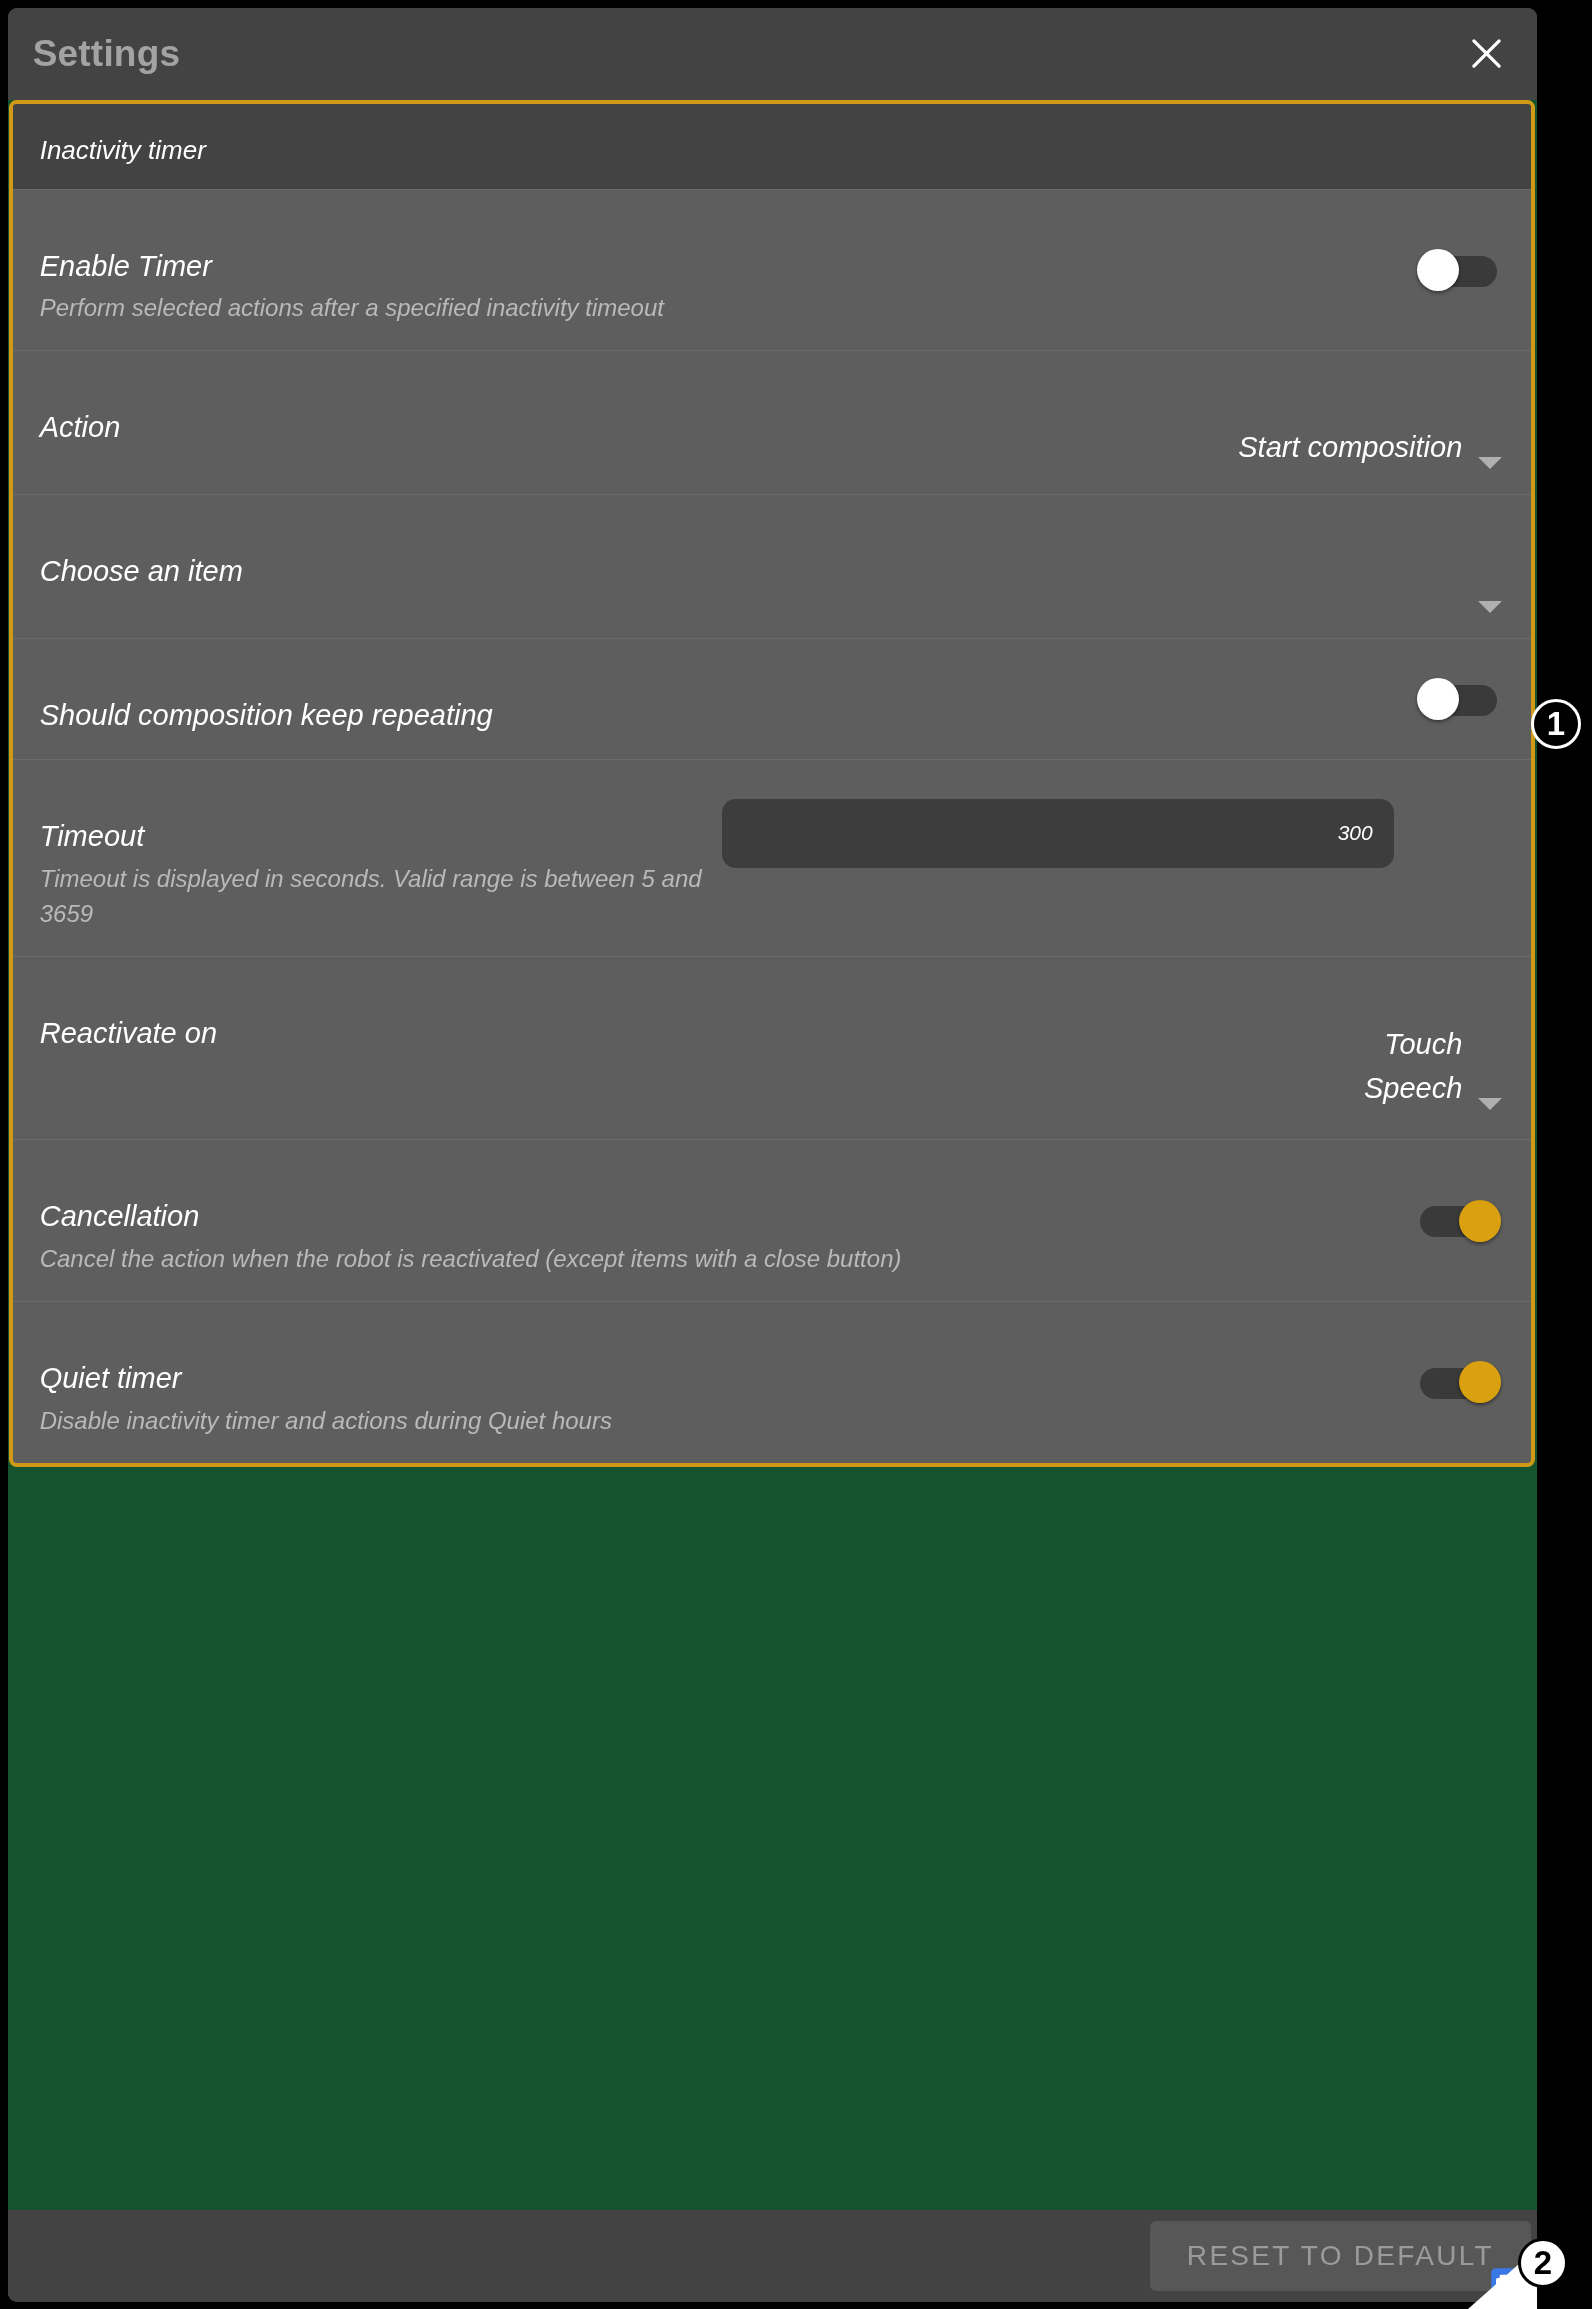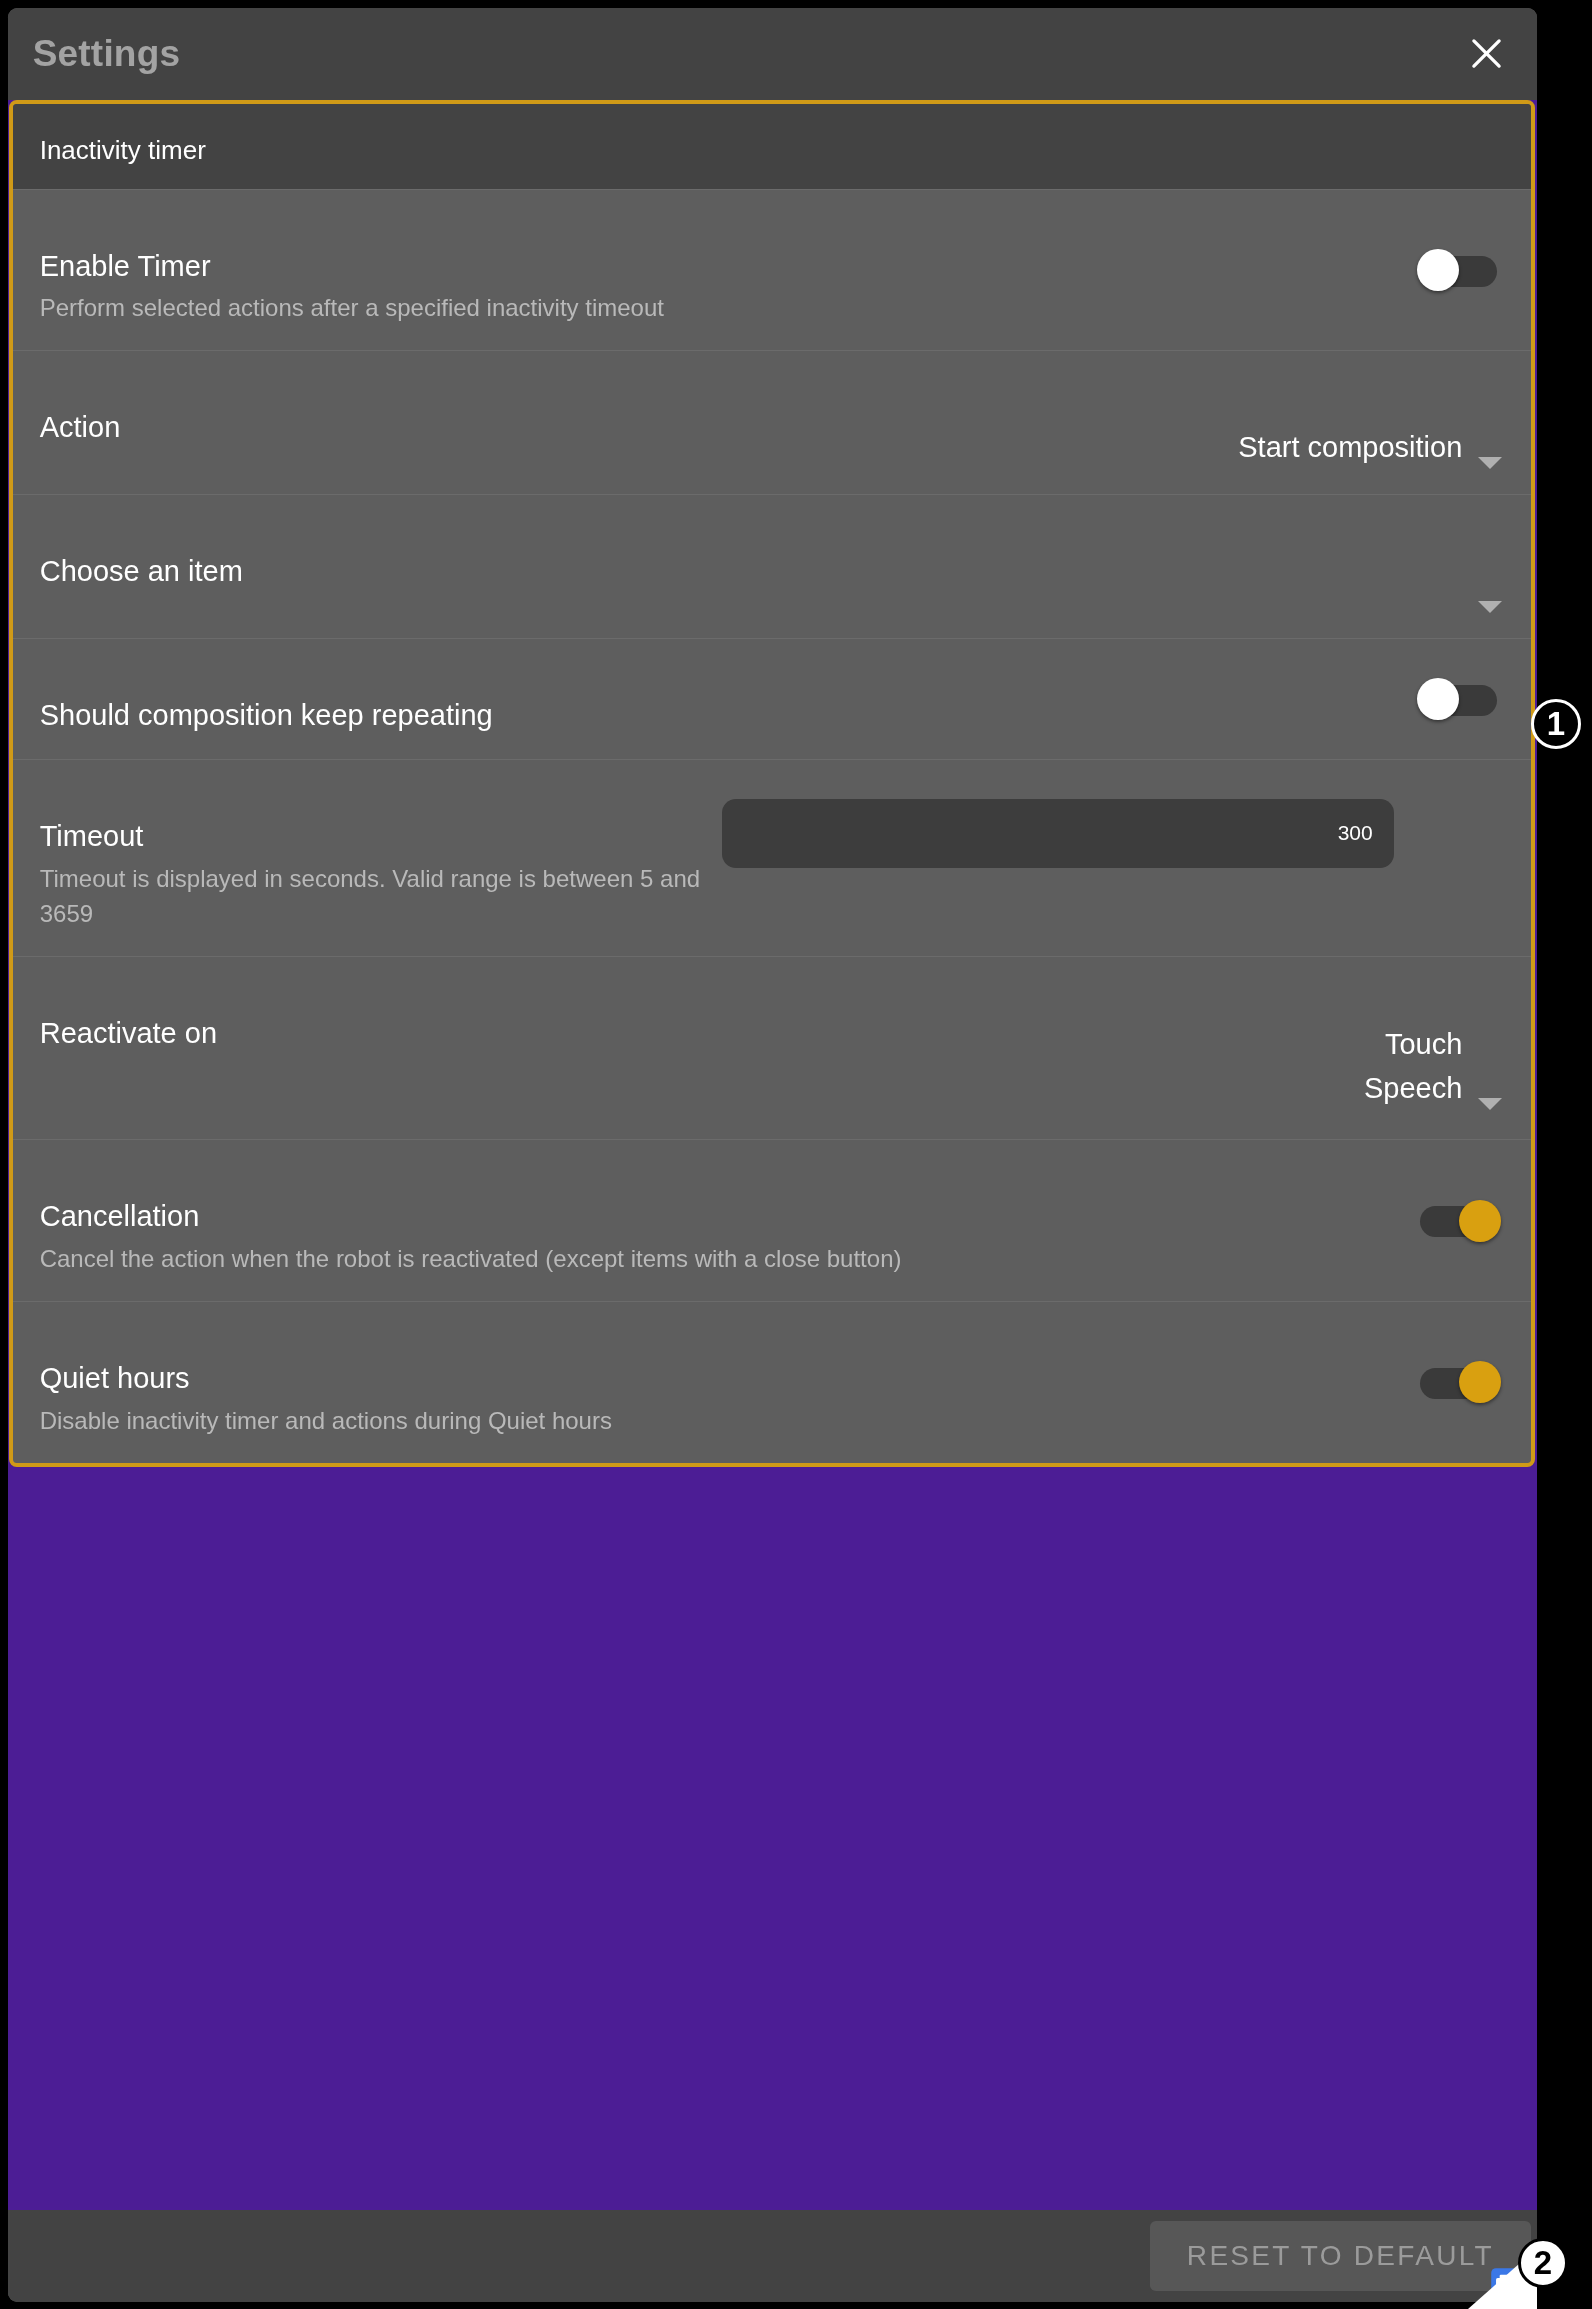--- a/index.html
+++ b/index.html
@@ -53,21 +53,22 @@
     align-items: center;
     justify-content: center;
     cursor: pointer;
   }
   #close-button svg { display: block; }
 
   
   #dialog-body {
     flex: 1 1 auto;
     position: relative;
-    background: #4c1d95;
+    background: #14532d;
+    font-style: italic;
   }
 
   
   #inactivity-section {
     position: absolute;
     left: 1px;
     top: 0px;
     width: 1526px;
     box-sizing: border-box;
     border: 4.8px solid #d09a17;
@@ -349,21 +350,21 @@
         <div class="row-control">
           <div class="toggle on">
             <div class="track"></div>
             <div class="thumb"></div>
           </div>
         </div>
       </div>
 
       <div class="row">
         <div class="row-texts">
-          <div class="row-title">Quiet hours</div>
+          <div class="row-title">Quiet timer</div>
           <div class="row-sub">Disable inactivity timer and actions during Quiet hours</div>
         </div>
         <div class="row-control">
           <div class="toggle on">
             <div class="track"></div>
             <div class="thumb"></div>
           </div>
         </div>
       </div>
 

